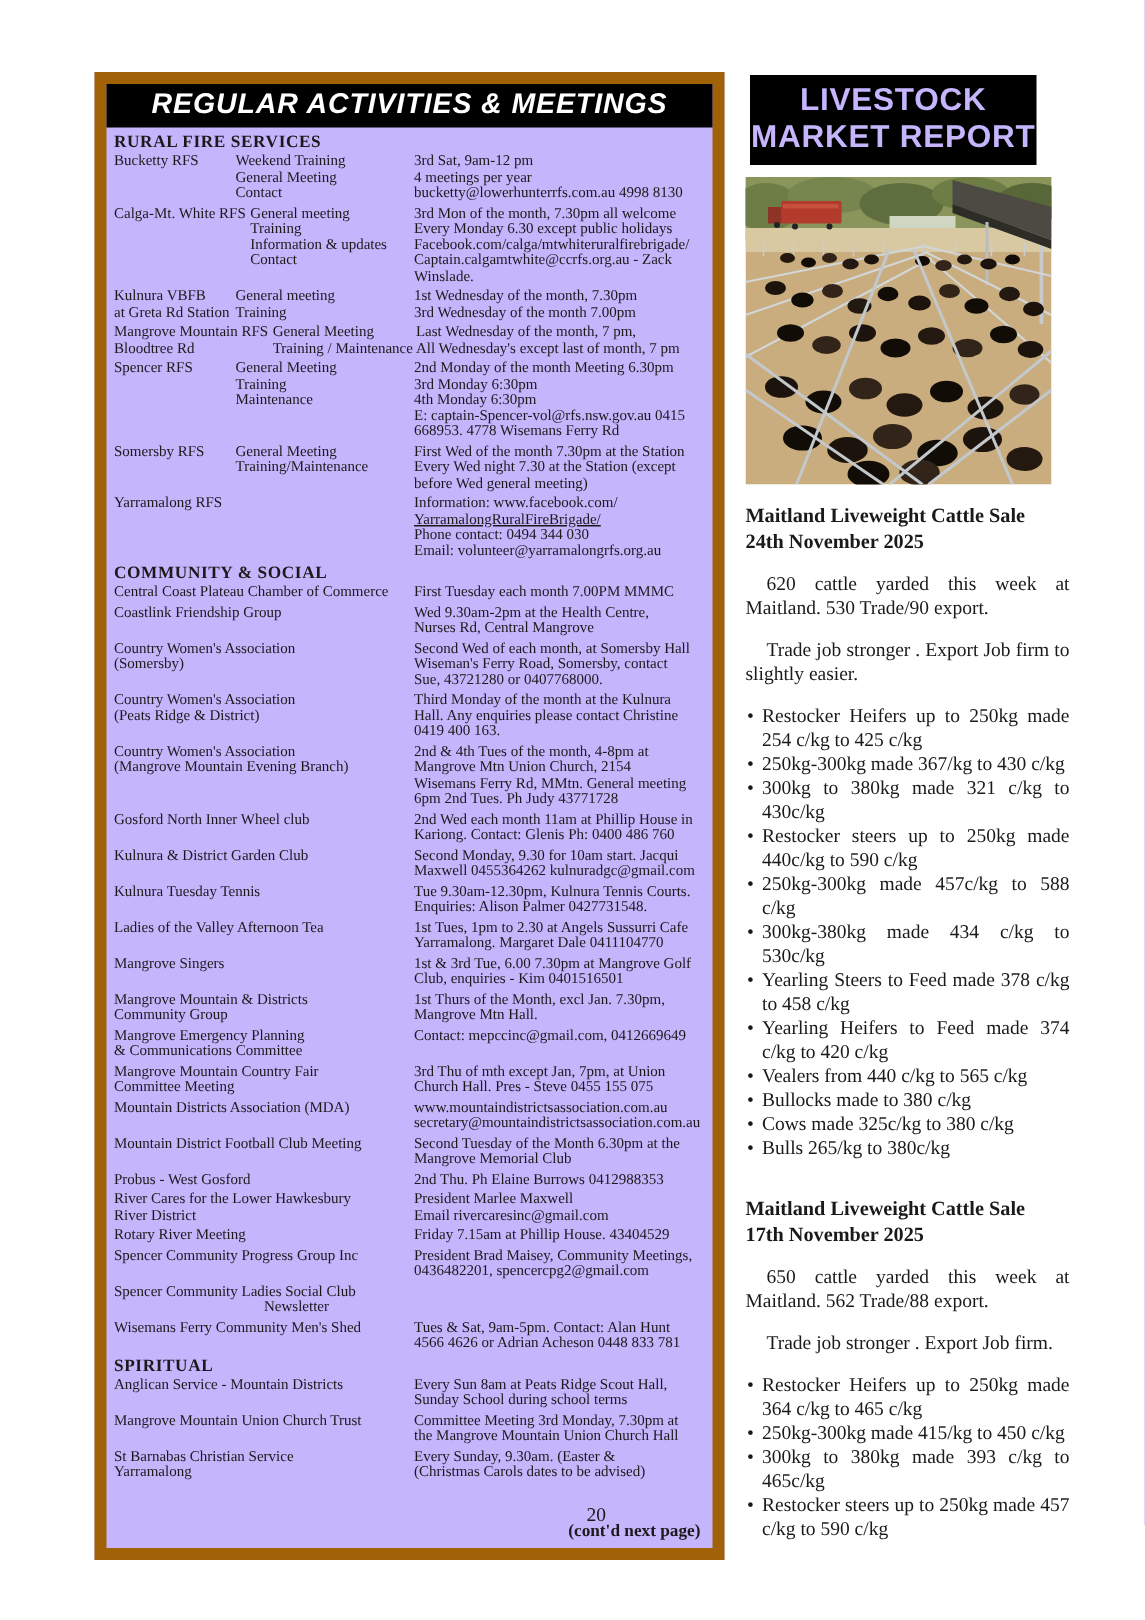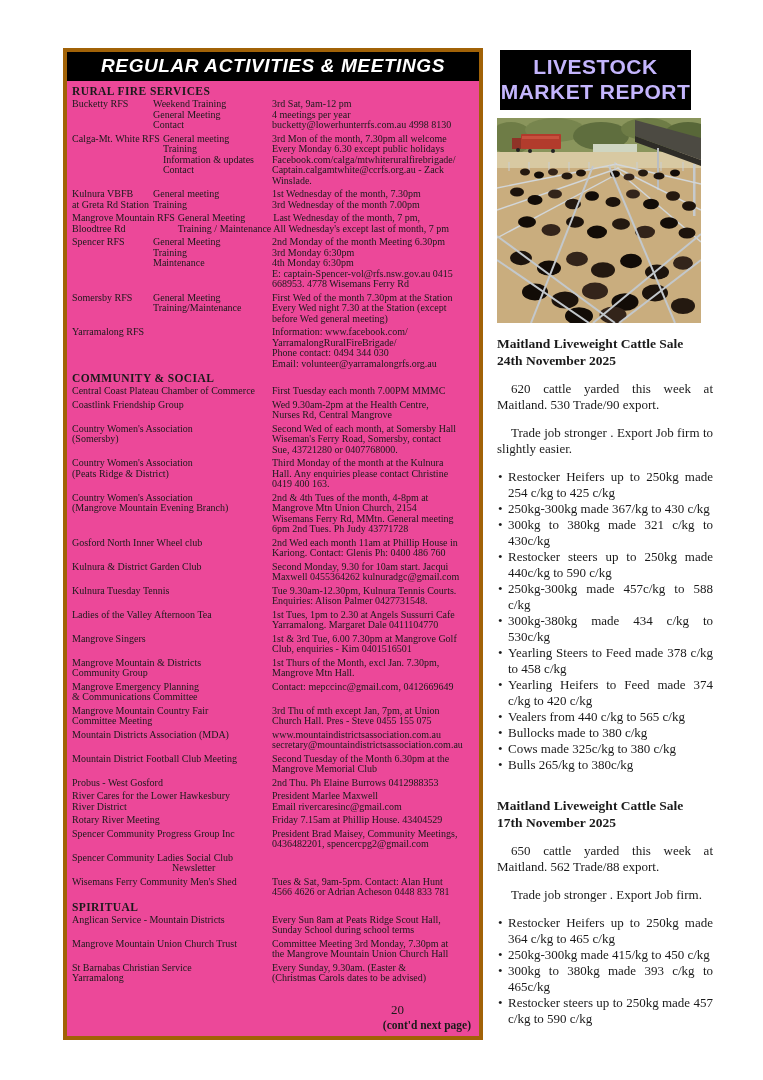--- a/index.html
+++ b/index.html
@@ -3,39 +3,39 @@
 <meta charset="utf-8">
 <style>
   html,body{margin:0;padding:0;}
   body{
     width:763px;height:1080px;background:#ffffff;position:relative;
     font-family:"Liberation Serif", serif;color:#1a1a1a;overflow:hidden;
   }
   
   .left-panel{
     position:absolute;left:63px;top:48px;width:420px;height:992px;
-    border:4px solid #a16207;box-sizing:border-box;background:#ec4899;
+    border:8px solid #a16207;box-sizing:border-box;background:#c4b5fd;
   }
   .panel-title-bar{
     background:#000;color:#fff;text-align:center;
     font-family:"Liberation Sans", sans-serif;font-weight:bold;font-style:italic;
     font-size:19px;letter-spacing:.6px;padding:3px 0 4px 0;
   }
   #sections{padding:2px 4px 0 5px;}
   .sec-head{
     font-weight:bold;font-size:11.5px;letter-spacing:.4px;margin:2px 0 2px 0;
   }
   .row{display:flex;margin-bottom:3px;font-size:10px;line-height:10.5px;}
   .cell-left{flex:0 0 200px;display:flex;align-items:flex-start;}
   .name-col{min-width:78px;padding-right:3px;}
   .act-col{padding-right:2px;}
   .cell-right{flex:1;min-width:0;}
   .ln{white-space:nowrap;}
   .ln.ind{margin-left:100px;}
-  .ln.und{}
+  .ln.und{text-decoration:underline;}
   .contd{
     position:absolute;right:8px;bottom:5px;font-weight:bold;font-size:11.5px;
   }
   
   .right-panel{position:absolute;left:497px;top:48px;width:218px;}
   .lmr-box{
     background:#000;color:#c4b5fd;text-align:center;
     font-family:"Liberation Sans", sans-serif;font-weight:bold;
     font-size:21px;line-height:25px;letter-spacing:.5px;
     padding:4px 0 6px 0;margin:2px 24px 8px 3px;

